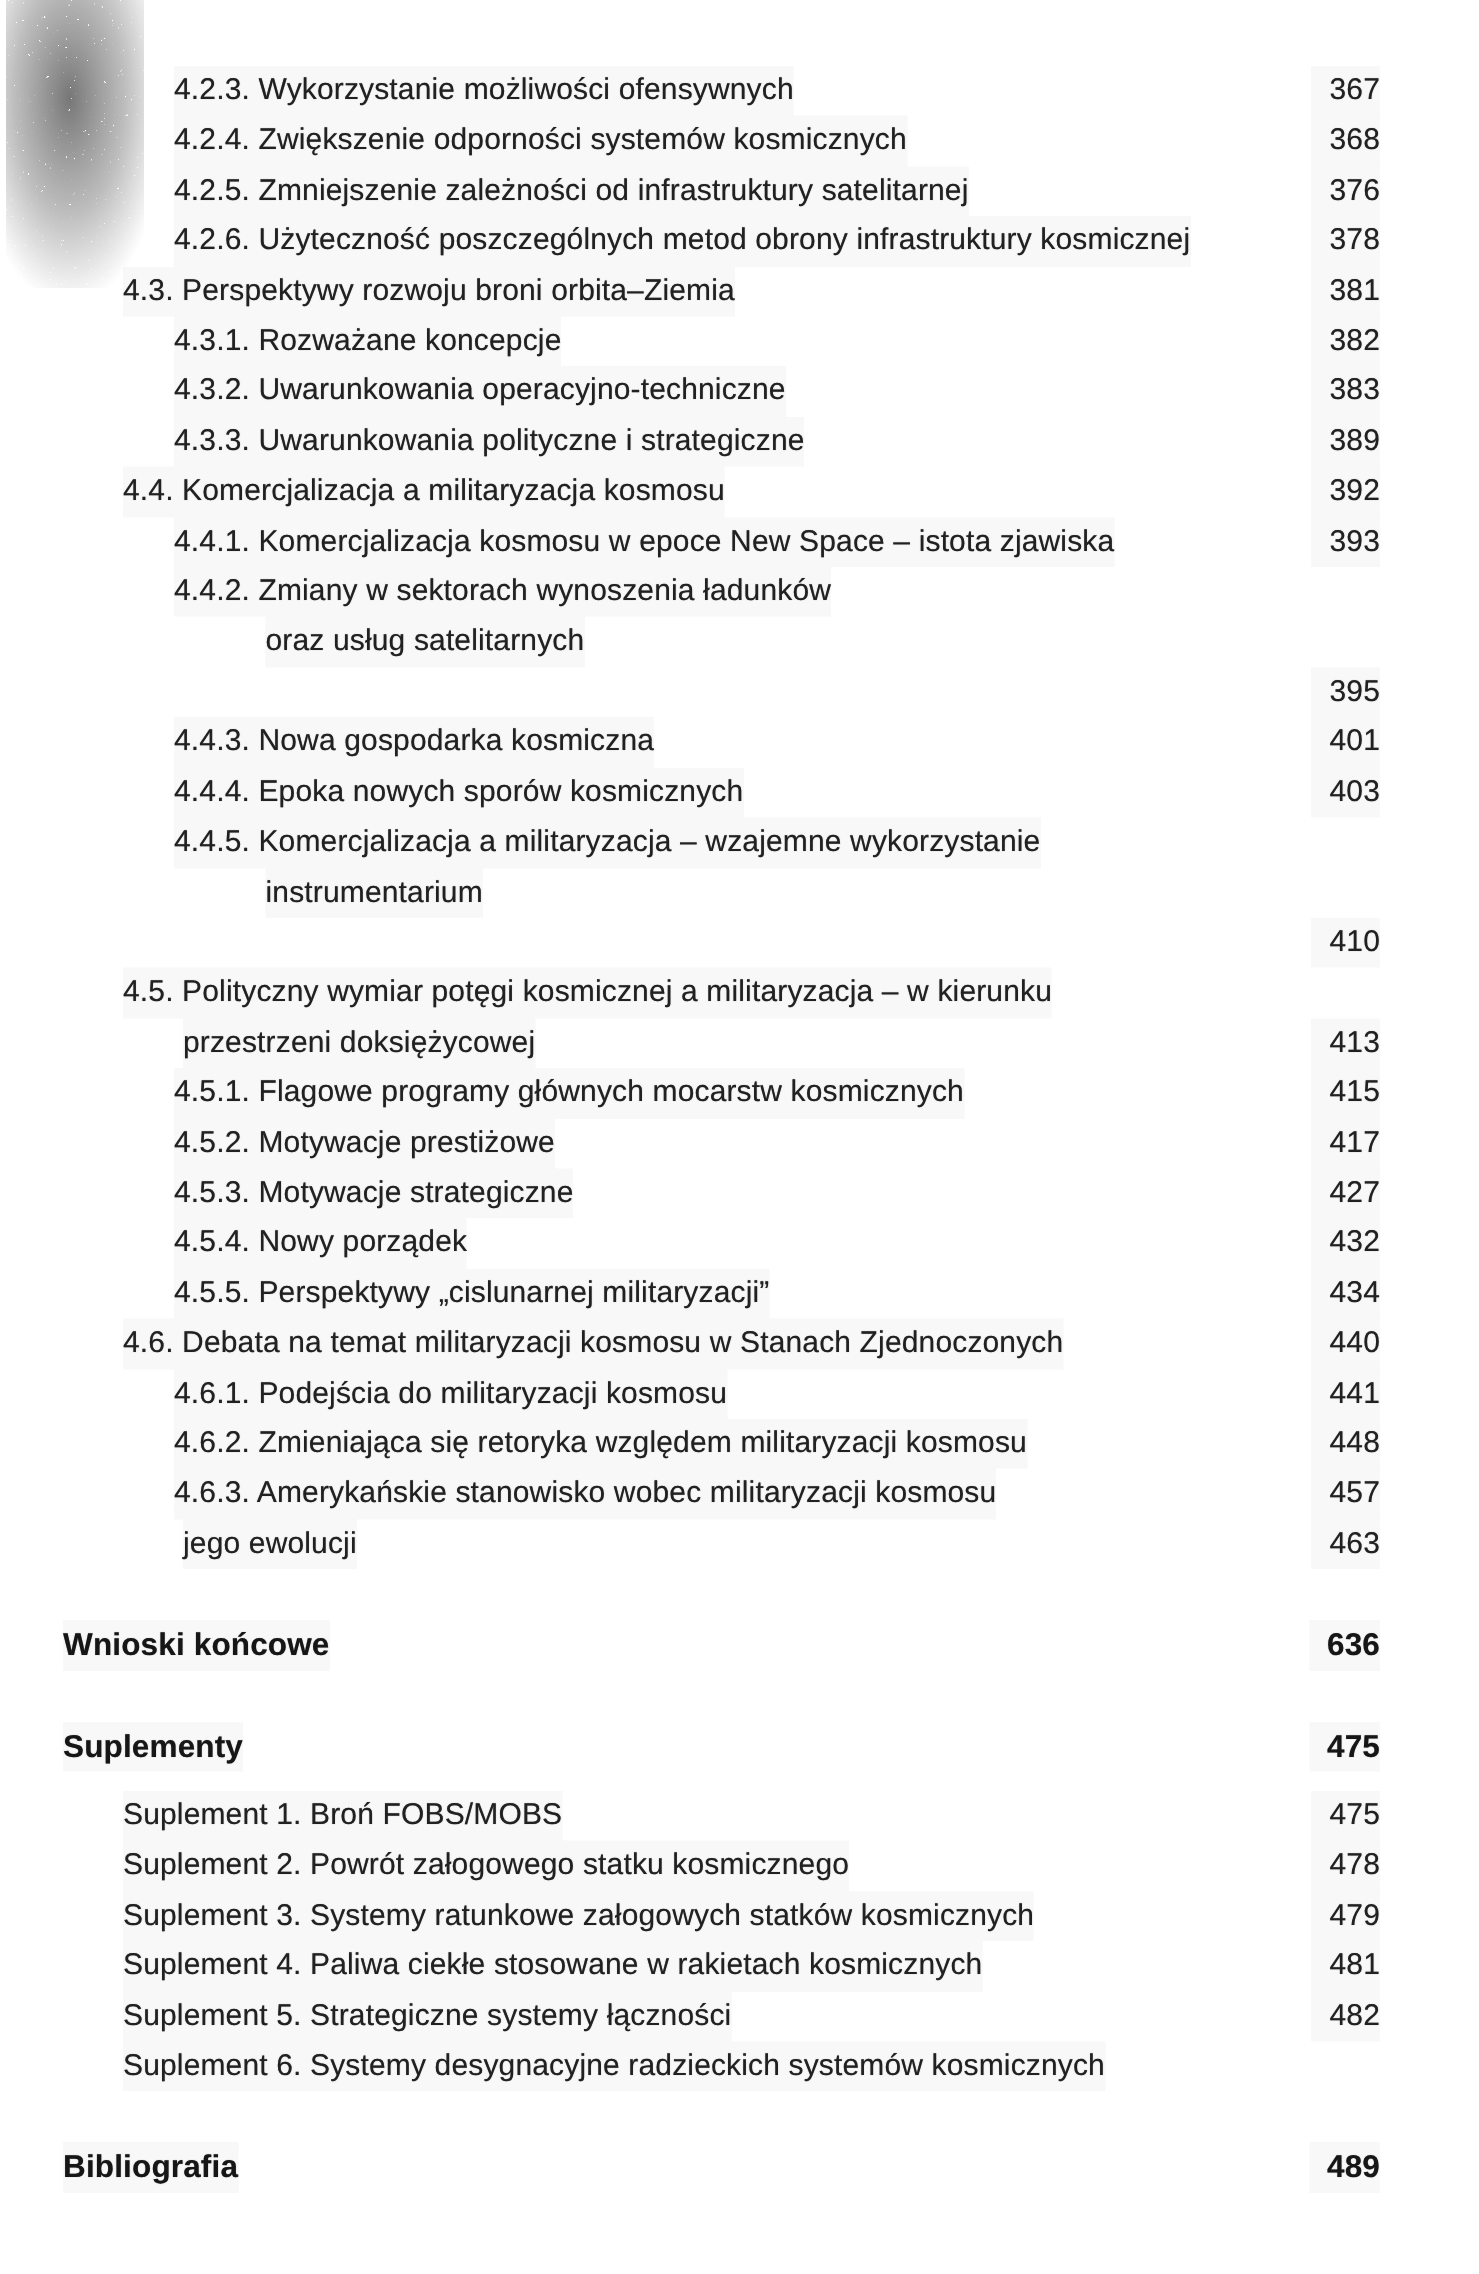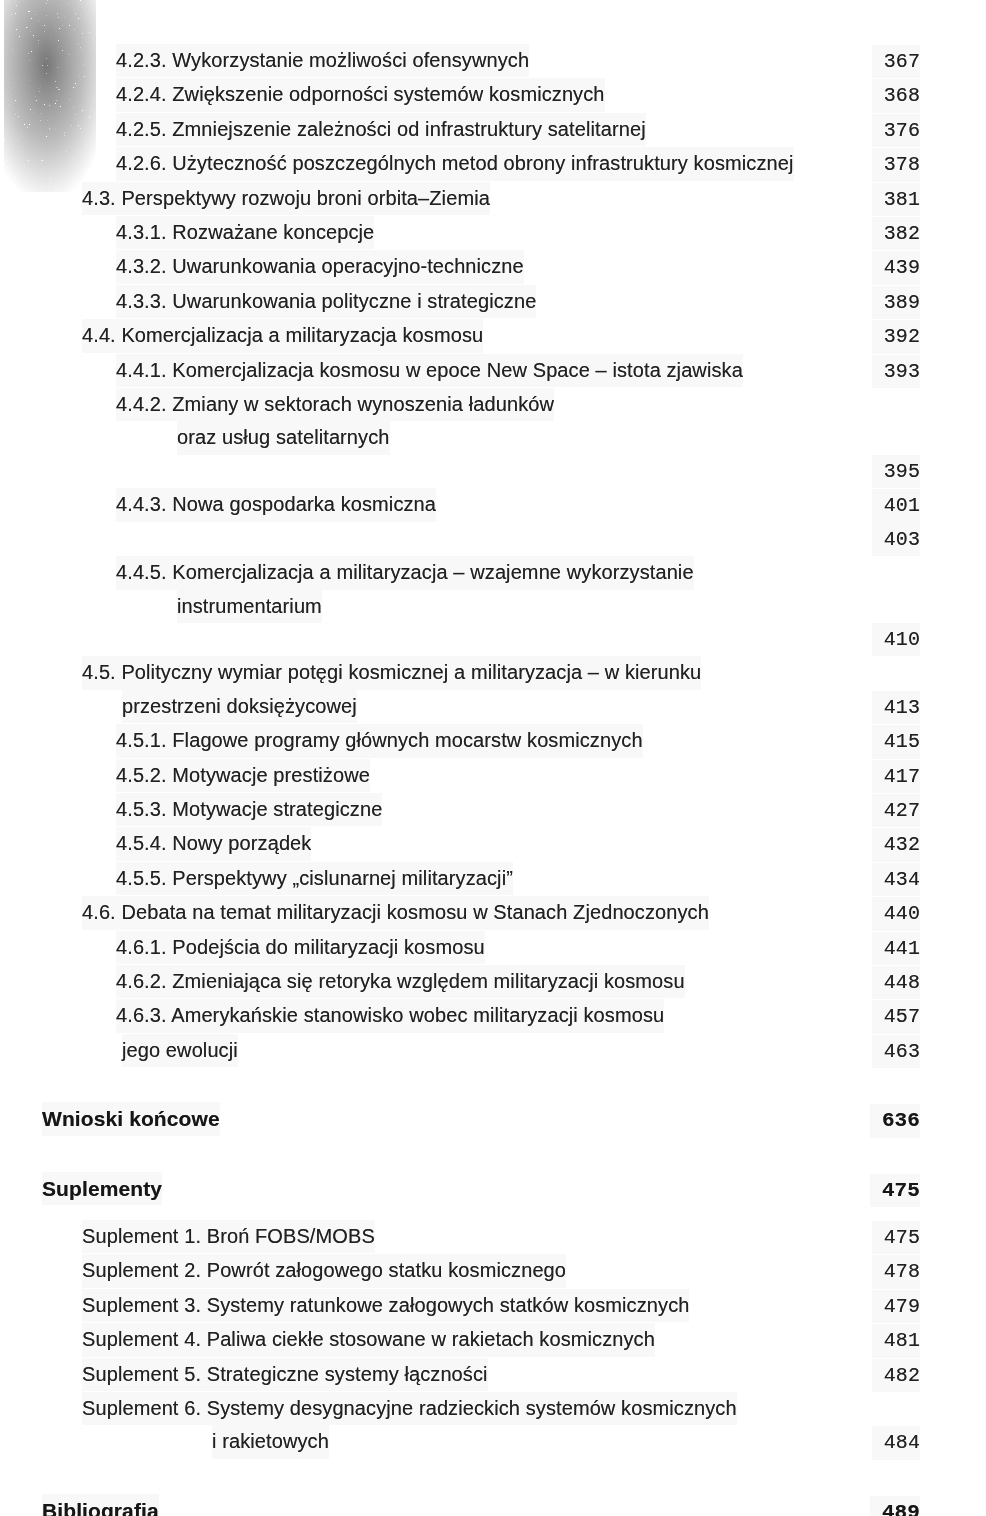--- a/index.html
+++ b/index.html
@@ -36,21 +36,20 @@
   }
   .txt, .pg {
     background: rgba(40, 40, 40, 0.03);
     text-shadow: 0 0 0.6px rgba(25, 25, 25, 0.55);
     letter-spacing: 0.1px;
   }
   .pg {
     margin-left: auto;
     padding-left: 12px;
     text-align: right;
-    font-family: Liberation Mono, monospace;
   }
   
   .ind-root     { padding-left: 0; }
   .ind-sec      { padding-left: 40px; }
   .ind-sub      { padding-left: 74px; }
   .ind-sec-text { padding-left: 80px; }
   .ind-sub-text { padding-left: 135px; flex-direction: column; }
   .ind-sup-text { padding-left: 170px; }
   
   .sp-large { margin-top: 34px; }
@@ -102,21 +101,21 @@
     <div class="row ind-sec">
       <span class="txt">4.3. Perspektywy rozwoju broni orbita–Ziemia</span>
       <span class="pg">381</span>
     </div>
     <div class="row ind-sub">
       <span class="txt">4.3.1. Rozważane koncepcje</span>
       <span class="pg">382</span>
     </div>
     <div class="row ind-sub">
       <span class="txt">4.3.2. Uwarunkowania operacyjno-techniczne</span>
-      <span class="pg">439</span>
+      <span class="pg">383</span>
     </div>
     <div class="row ind-sub">
       <span class="txt">4.3.3. Uwarunkowania polityczne i strategiczne</span>
       <span class="pg">389</span>
     </div>
     <div class="row ind-sec">
       <span class="txt">4.4. Komercjalizacja a militaryzacja kosmosu</span>
       <span class="pg">392</span>
     </div>
     <div class="row ind-sub">
@@ -128,20 +127,21 @@
     </div>
     <div class="row ind-sub-text">
       <span class="txt">oraz usług satelitarnych</span>
       <span class="pg">395</span>
     </div>
     <div class="row ind-sub">
       <span class="txt">4.4.3. Nowa gospodarka kosmiczna</span>
       <span class="pg">401</span>
     </div>
     <div class="row ind-sub">
+      <span class="txt">4.4.4. Epoka nowych sporów kosmicznych</span>
       <span class="pg">403</span>
     </div>
     <div class="row ind-sub">
       <span class="txt">4.4.5. Komercjalizacja a militaryzacja – wzajemne wykorzystanie</span>
     </div>
     <div class="row ind-sub-text">
       <span class="txt">instrumentarium</span>
       <span class="pg">410</span>
     </div>
     <div class="row ind-sec">
@@ -215,21 +215,17 @@
       <span class="txt">Suplement 4. Paliwa ciekłe stosowane w rakietach kosmicznych</span>
       <span class="pg">481</span>
     </div>
     <div class="row ind-sec">
       <span class="txt">Suplement 5. Strategiczne systemy łączności</span>
       <span class="pg">482</span>
     </div>
     <div class="row ind-sec">
       <span class="txt">Suplement 6. Systemy desygnacyjne radzieckich systemów kosmicznych</span>
     </div>
-    <div class="row ind-sup-text">
-      <span class="txt">i rakietowych</span>
-      <span class="pg">484</span>
-    </div>
     <div class="row ind-root bold sp-large">
       <span class="txt">Bibliografia</span>
       <span class="pg">489</span>
     </div>
   </div>
 
 </body></html>

